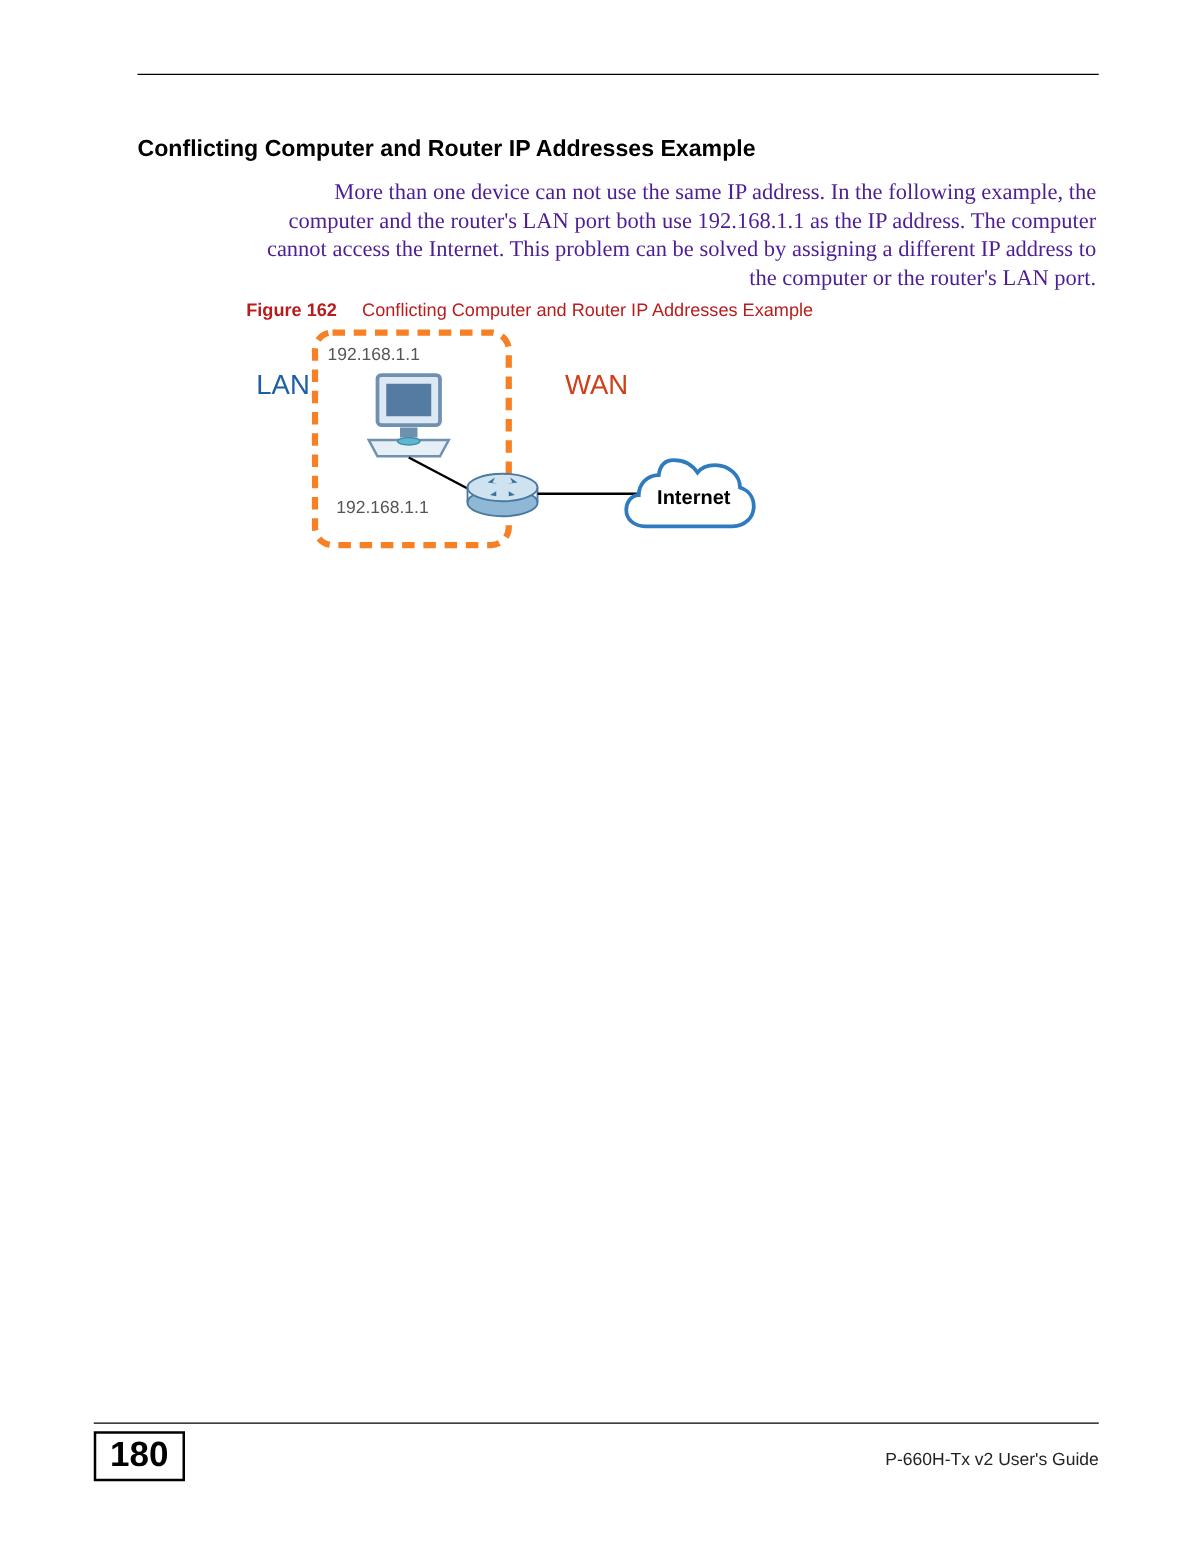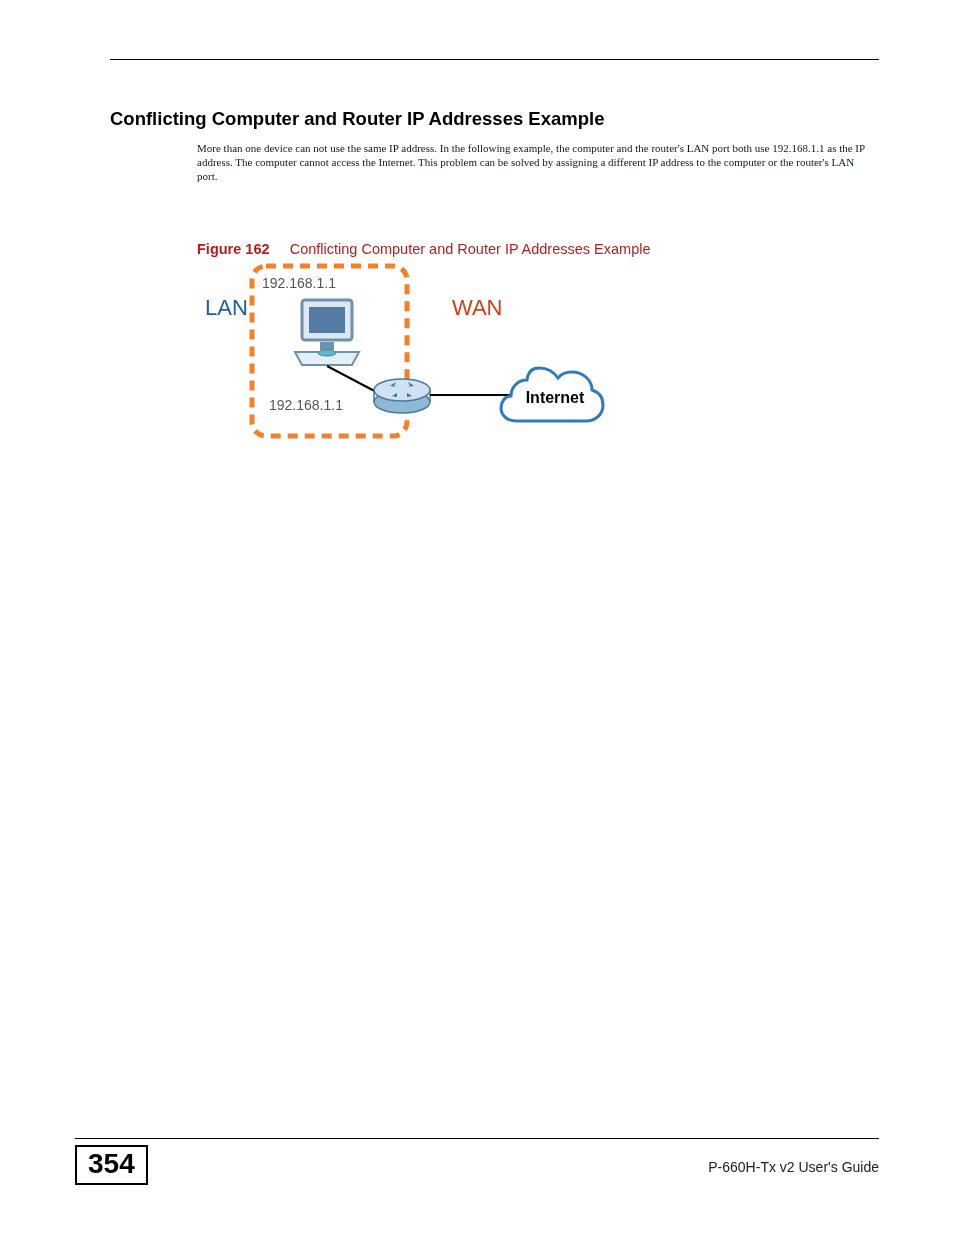--- a/index.html
+++ b/index.html
@@ -39,23 +39,24 @@
     font-family: Arial, Helvetica, sans-serif;
     font-weight: bold;
     font-size: 18.5px;
     color: #000;
   }
   .body-para {
     position: absolute;
     left: 197px;
     right: 77px;
     top: 142px;
-    font-size: 11px;
+    font-size: 18px;
     line-height: 1.27;
-    color: #0f172a;
+    color: #4c1d95;
+    text-align: right;
   }
   .figure-caption {
     position: absolute;
     left: 197px;
     top: 241px;
     font-family: Arial, Helvetica, sans-serif;
     font-size: 14.5px;
     color: #b91c1c;
   }
   .figure-caption .fig-label {
@@ -161,17 +162,17 @@
                  c0 -10 -9 -18 -20 -18 c-6 0 -11 2 -14 6
                  c-4 -6 -11 -10 -19 -10
                  c-7 0 -11 4 -12 12 z" fill="#ffffff" stroke="#2f7bbf" stroke-width="3"></path>
         <text x="358" y="143" text-anchor="middle" font-family="Arial, Helvetica, sans-serif" font-size="16" font-weight="bold" fill="#000">Internet</text>
       </g>
     </svg>
   </div>
 
   <div class="footer-area">
     <hr class="footer-rule">
-    <span class="page-number-box">354</span>
+    <span class="page-number-box">180</span>
     <span class="footer-right">P-660H-Tx v2 User's Guide</span>
   </div>
 
 </div>
 
 </body></html>

